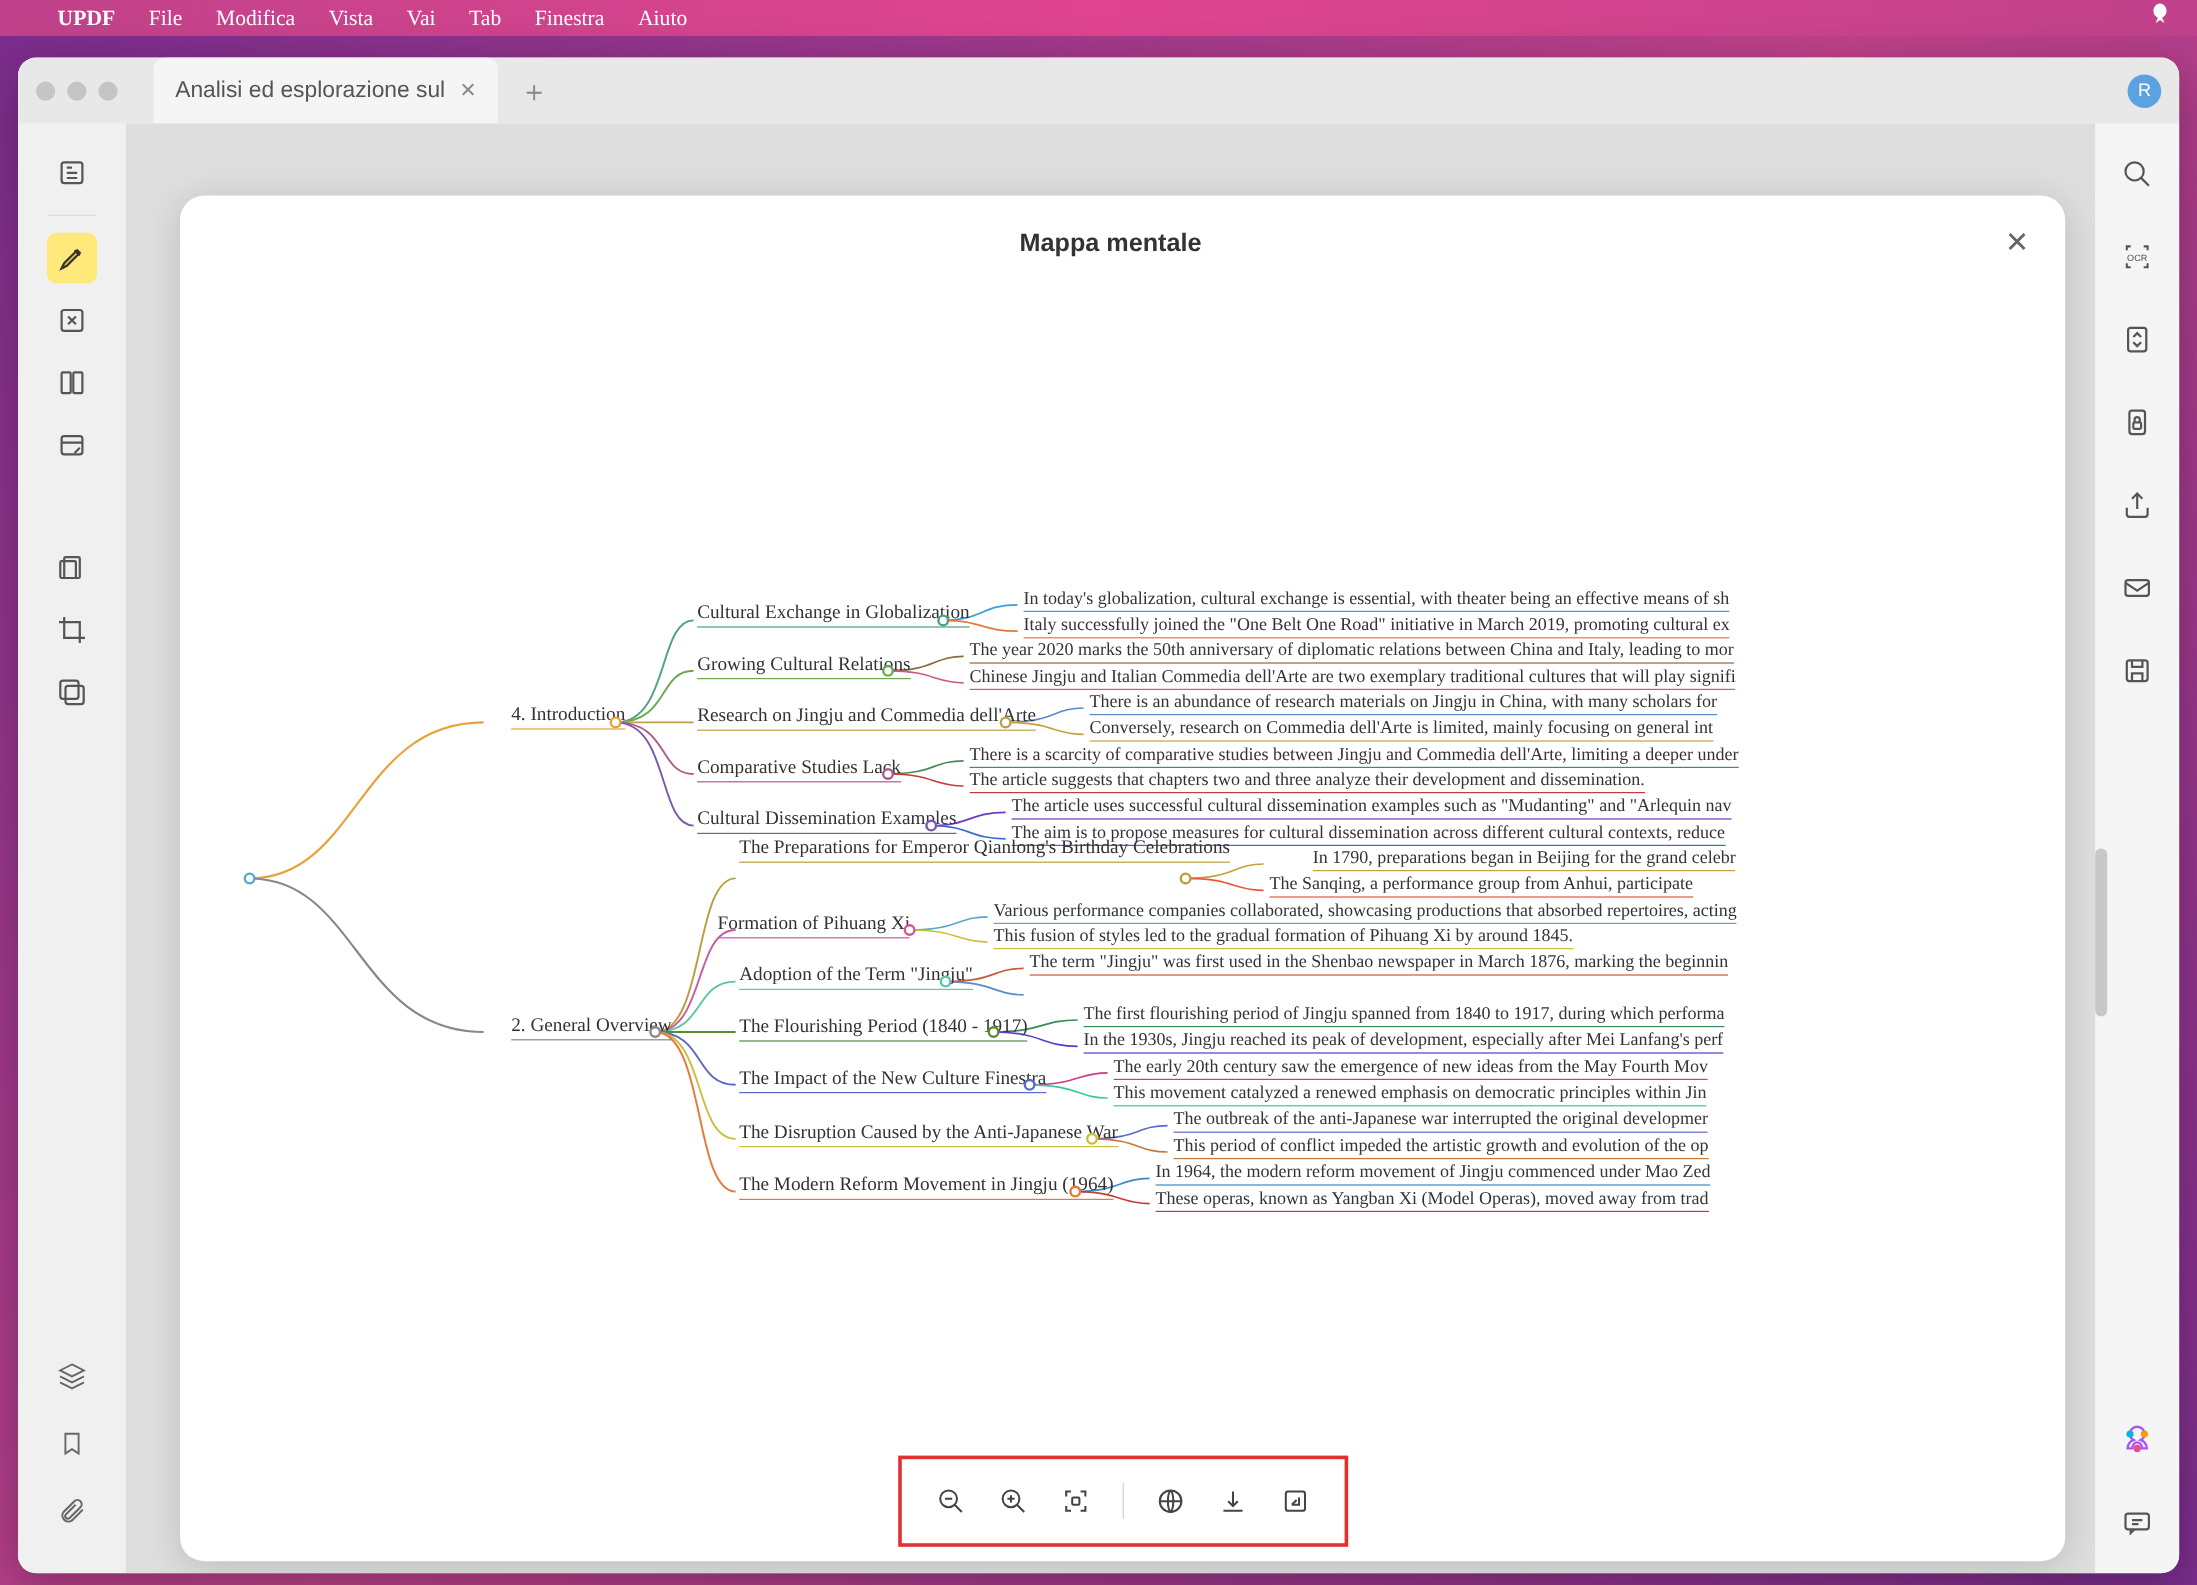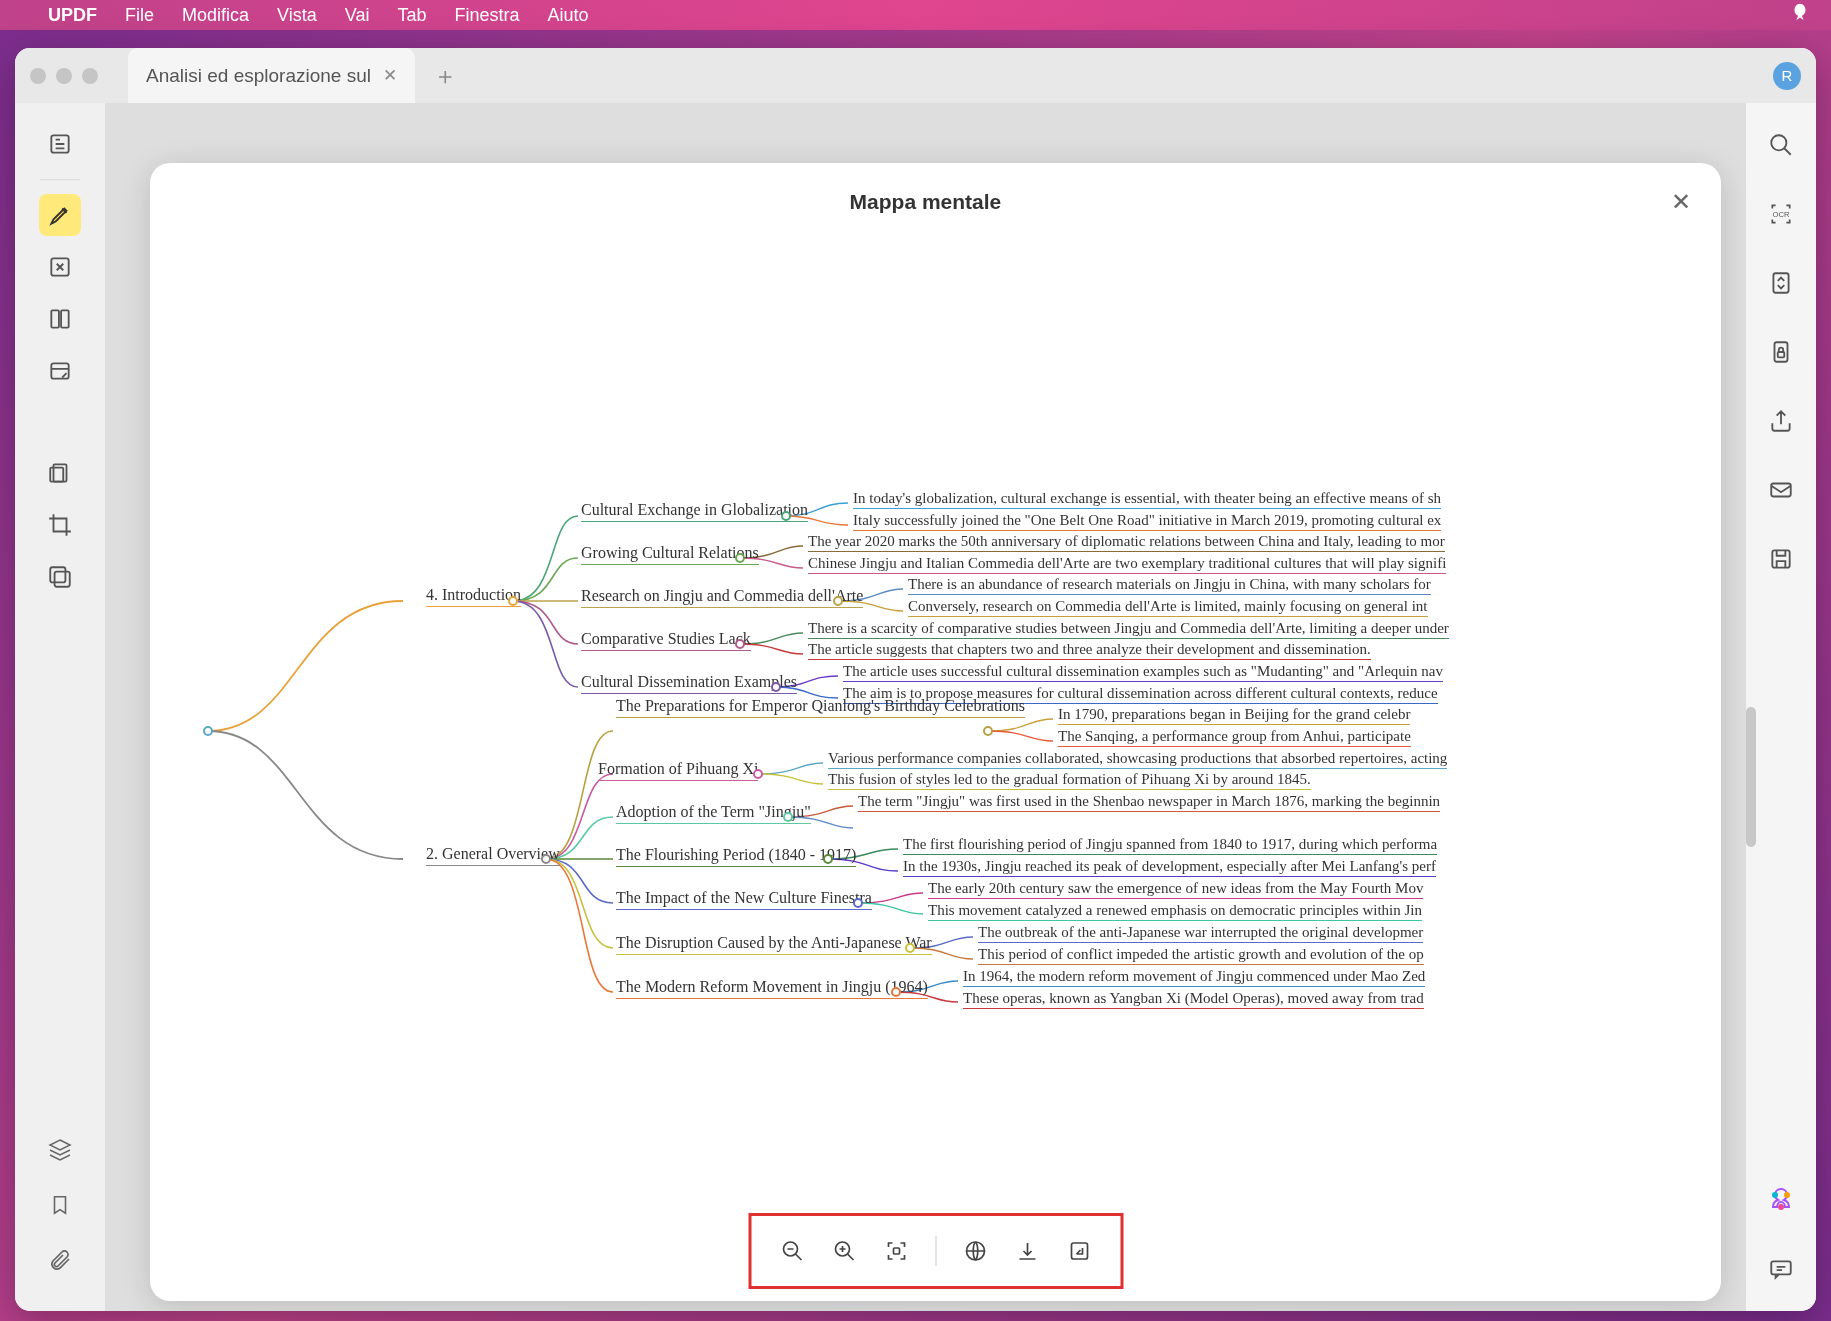--- a/index.html
+++ b/index.html
@@ -1,19 +1,19 @@
 <!DOCTYPE html>
 <html><head>
 <meta charset="utf-8">
 <style>
 * { margin: 0; padding: 0; box-sizing: border-box; }
 body { font-family: -apple-system, BlinkMacSystemFont, "Segoe UI", sans-serif; background: linear-gradient(135deg, #7b2d8e 0%, #c0428a 50%, #7b2d8e 100%); width: 1831px; height: 1321px; overflow: hidden; position: relative; }
 
 
-.menubar { height: 30px; display: flex; align-items: center; padding: 0 20px; color: white; font-size: 18px; gap: 28px; background: linear-gradient(90deg, #c0428a 0%, #e0458f 50%, #c0428a 100%); }
+.menubar { height: 30px; display: flex; align-items: center; padding: 0 20px; color: white; font-size: 18px; gap: 28px; background: linear-gradient(90deg, #c0428a 0%, #e0458f 50%, #c0428a 100%); font-family: Liberation Serif, serif; }
 .menubar .apple { font-size: 21px; }
 .menubar .app-name { font-weight: bold; }
 .menubar .menu-item { cursor: default; }
 .menubar .right-icon { margin-left: auto; font-size: 20px; }
 
 
 .window { position: absolute; top: 48px; left: 15px; right: 15px; bottom: 10px; background: #f5f5f5; border-radius: 15px; overflow: hidden; box-shadow: 0 10px 40px rgba(0,0,0,0.3); display: flex; flex-direction: column; }
 
 
 .titlebar { height: 55px; display: flex; align-items: center; padding: 0 15px; background: #e8e8e8; }
@@ -319,21 +319,21 @@
           <div class="mm-node branch" style="top:432px;left:403px;border-color:#7a5aa8">Cultural Dissemination Examples</div>
           <div class="mm-circle" style="top:441px;left:593px;border-color:#7a5aa8"></div>
           <div class="mm-node leaf" style="top:422px;left:665px;border-color:#6a3ac8">The article uses successful cultural dissemination examples such as "Mudanting" and "Arlequin nav</div>
           <div class="mm-node leaf" style="top:444px;left:665px;border-color:#3a6ac8">The aim is to propose measures for cultural dissemination across different cultural contexts, reduce</div>
 
           <div class="mm-node branch" style="top:604px;left:248px;border-color:#888">2. General Overview</div>
           <div class="mm-circle" style="top:613px;left:363px;border-color:#888"></div>
 
           <div class="mm-node branch" style="top:456px;left:438px;border-color:#b8a040">The Preparations for Emperor Qianlong's Birthday Celebrations</div>
           <div class="mm-circle" style="top:485px;left:805px;border-color:#b8a040"></div>
-          <div class="mm-node leaf" style="top:465px;left:880px;border-color:#c8a03a">In 1790, preparations began in Beijing for the grand celebr</div>
+          <div class="mm-node leaf" style="top:465px;left:916px;border-color:#c8a03a">In 1790, preparations began in Beijing for the grand celebr</div>
           <div class="mm-node leaf" style="top:487px;left:880px;border-color:#e85a3a">The Sanqing, a performance group from Anhui, participate</div>
 
           <div class="mm-node branch" style="top:519px;left:420px;border-color:#c85aa0">Formation of Pihuang Xi</div>
           <div class="mm-circle" style="top:528px;left:575px;border-color:#c85aa0"></div>
           <div class="mm-node leaf" style="top:509px;left:650px;border-color:#5aa8c8">Various performance companies collaborated, showcasing productions that absorbed repertoires, acting</div>
           <div class="mm-node leaf" style="top:530px;left:650px;border-color:#c8c03a">This fusion of styles led to the gradual formation of Pihuang Xi by around 1845.</div>
 
           <div class="mm-node branch" style="top:562px;left:438px;border-color:#5ac8a0">Adoption of the Term "Jingju"</div>
           <div class="mm-circle" style="top:571px;left:605px;border-color:#5ac8a0"></div>
           <div class="mm-node leaf" style="top:552px;left:680px;border-color:#c85a3a">The term "Jingju" was first used in the Shenbao newspaper in March 1876, marking the beginnin</div>

